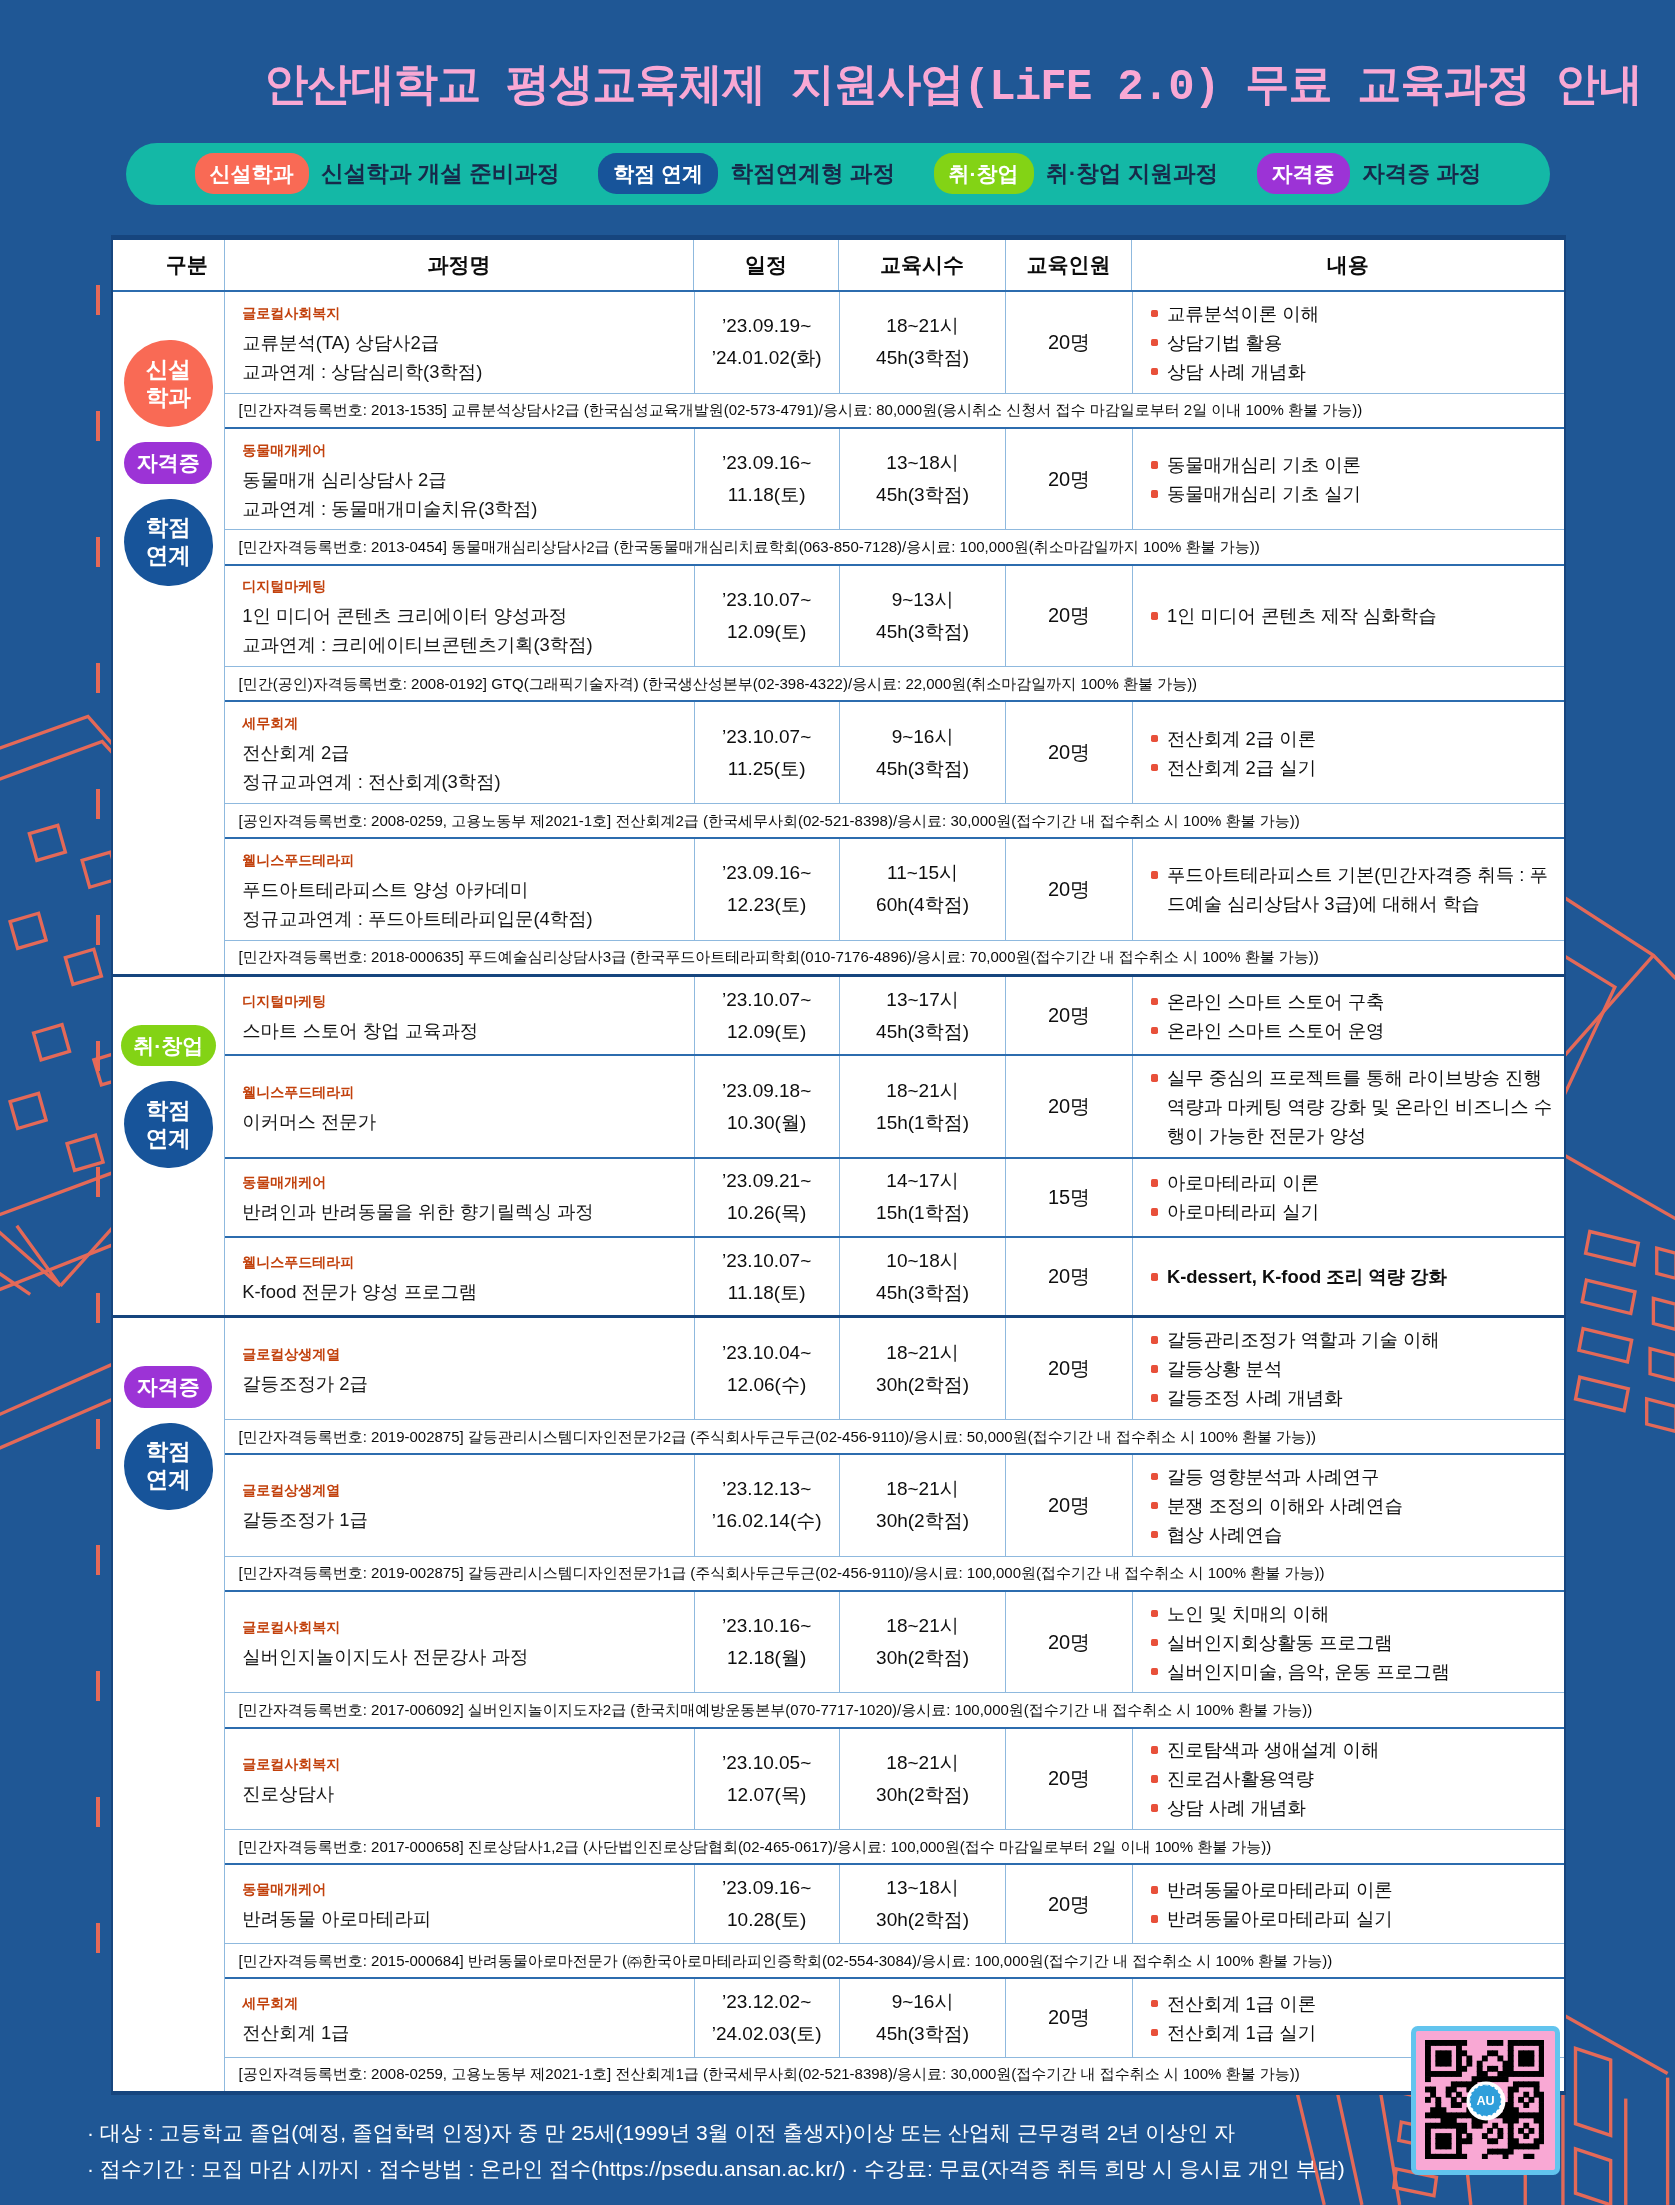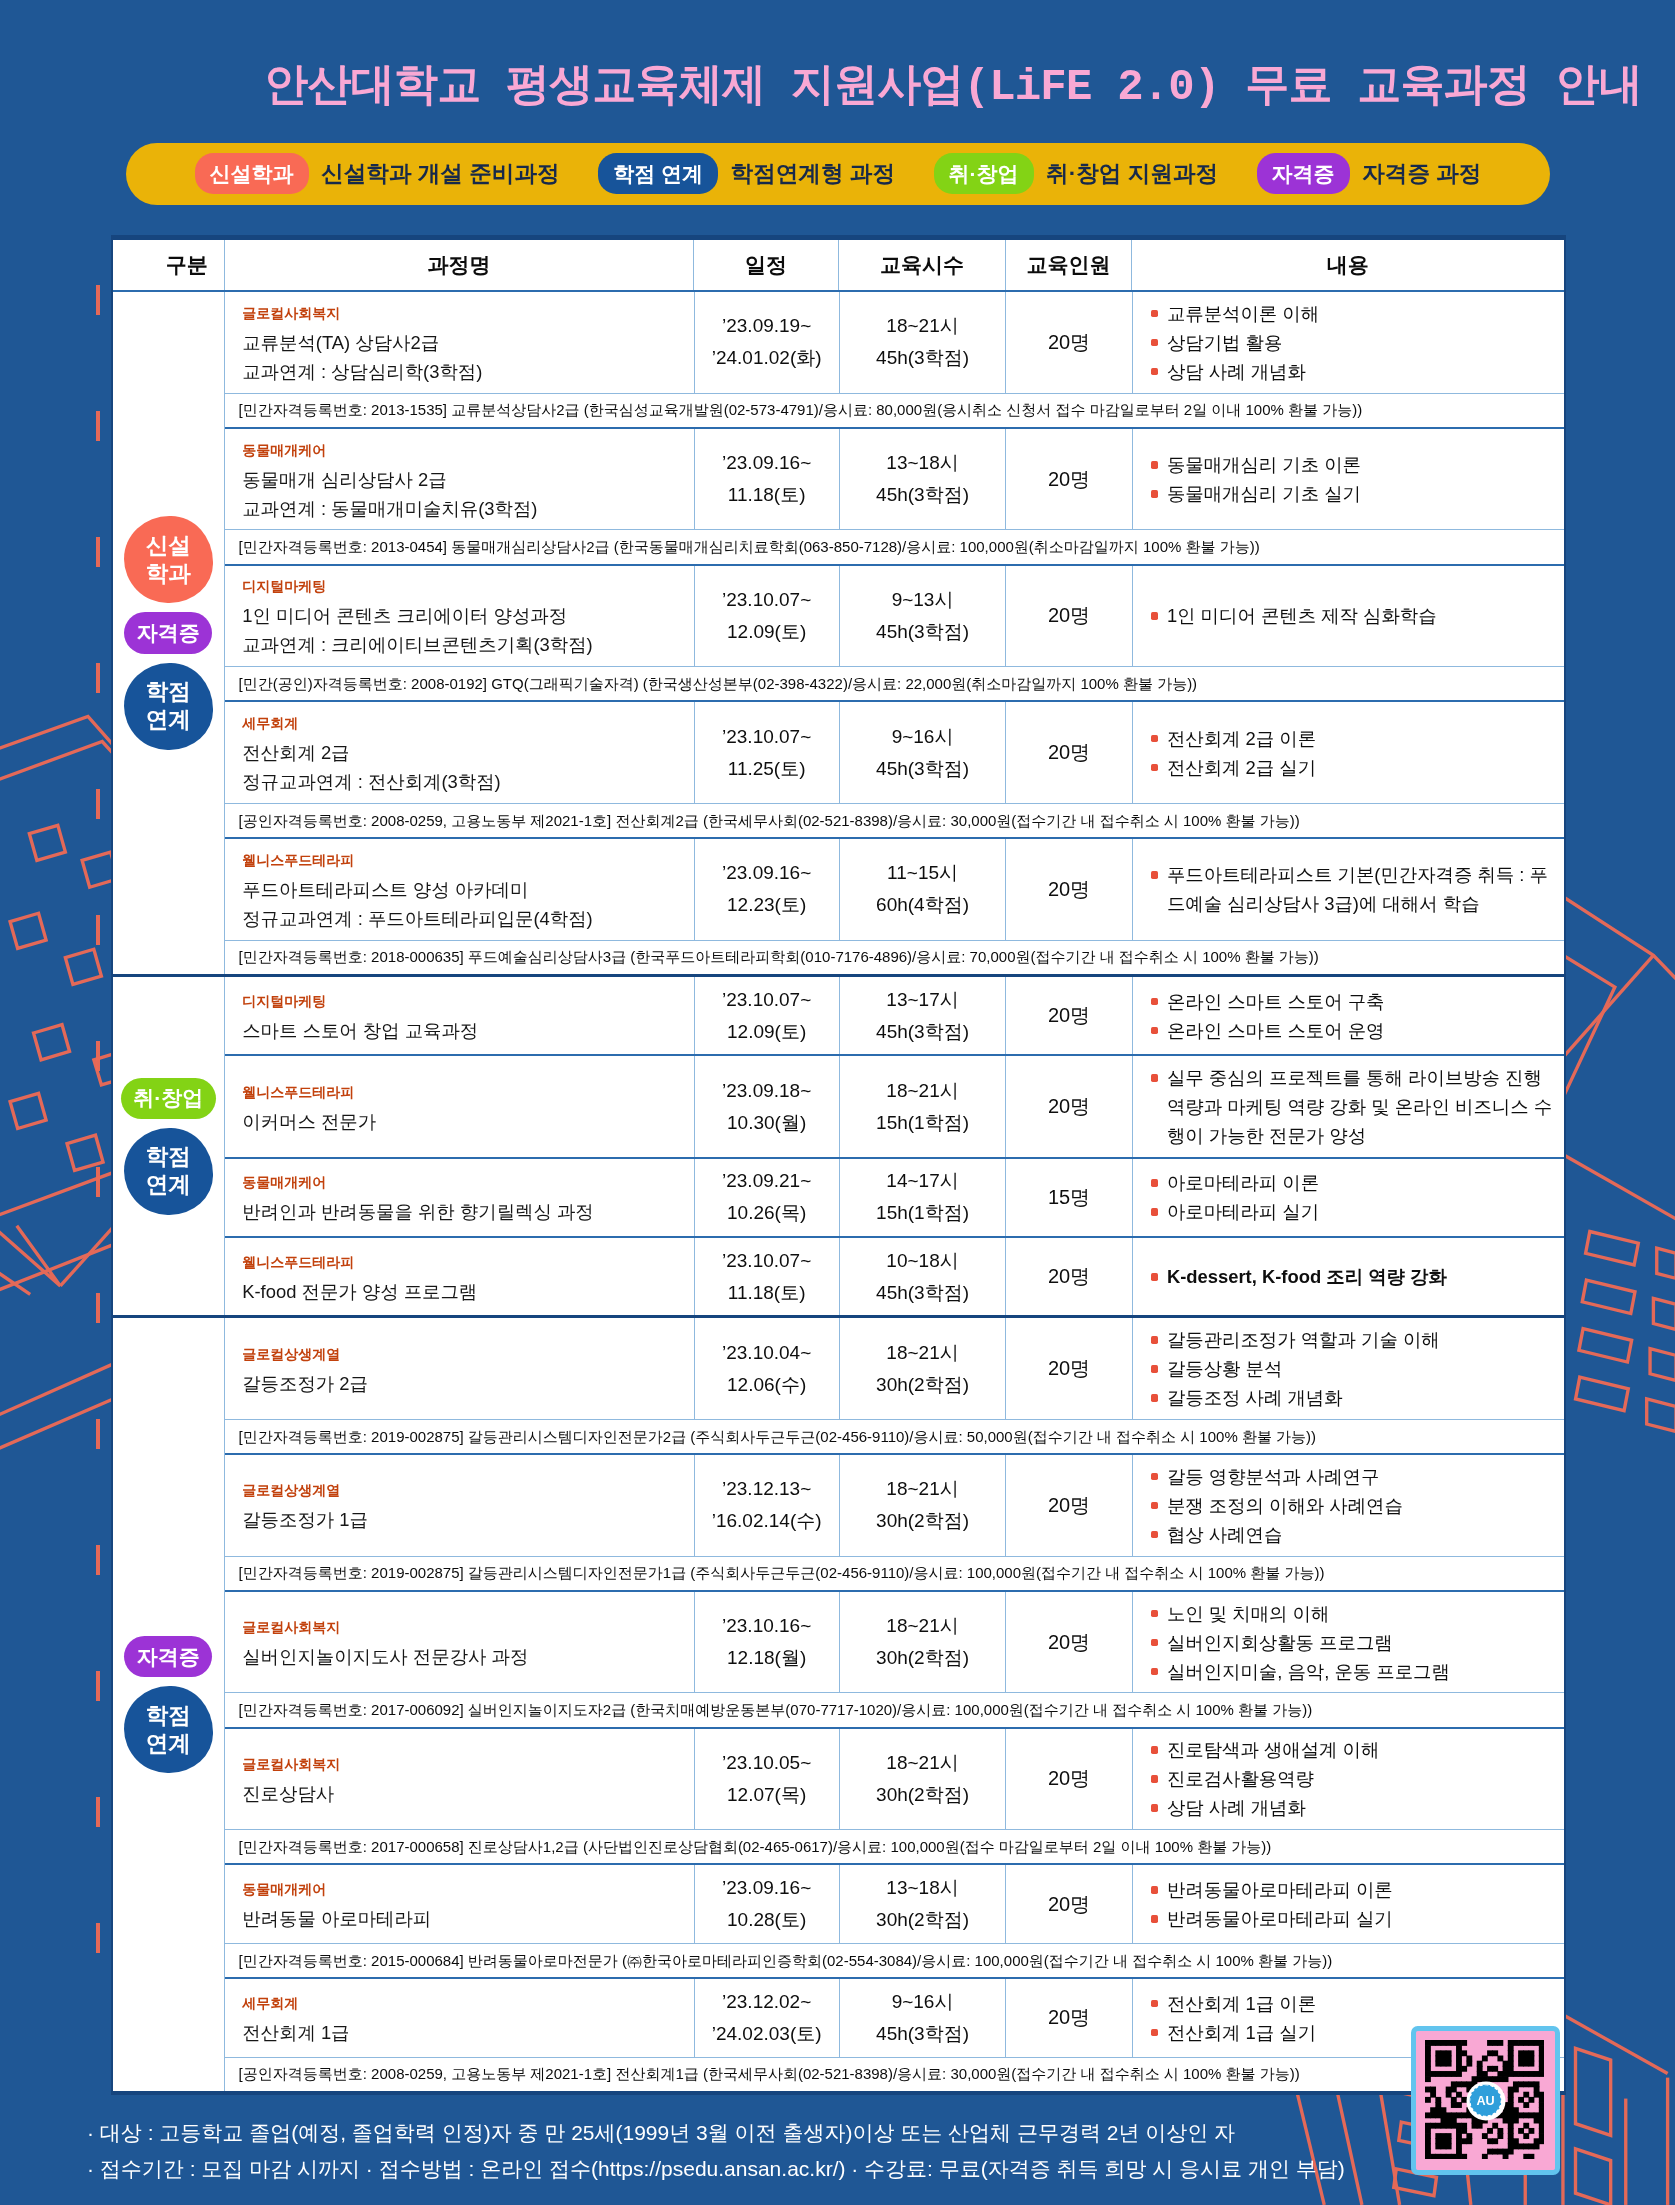--- a/index.html
+++ b/index.html
@@ -9,36 +9,36 @@
   
   .deco{position:absolute;pointer-events:none;opacity:.95;}
   .dash-left{position:absolute;left:96px;top:285px;width:4.2px;height:1751px;
     background:repeating-linear-gradient(180deg,#ef6a55 0 30px,transparent 30px 126px);opacity:.95;}
 
   
   .title{position:relative;margin:55px 34px 0;text-align:right;color:#f9a8d4;
     font-size:44px;font-weight:900;letter-spacing:-0.8px;white-space:nowrap;z-index:2;font-family:Liberation Mono, monospace;}
 
   
-  .legend{position:relative;margin:28.5px 126px 0;height:62px;background:#eab308;border-radius:35px;
+  .legend{position:relative;margin:28.5px 126px 0;height:62px;background:#14b8a6;border-radius:35px;
     display:flex;align-items:center;justify-content:space-evenly;padding:0 30px;z-index:2;}
   .legend-item{display:flex;align-items:center;gap:12.6px;}
   .legend-badge{color:#fff;font-weight:800;font-size:21px;padding:6.7px 15px;border-radius:18.4px;white-space:nowrap;}
   .legend-label{color:#17294a;font-size:22.6px;font-weight:600;white-space:nowrap;}
 
   
   .ctable{position:relative;margin:30px auto 0;width:1455px;background:#ffffff;
     border:2.5px solid #16457e;border-top-width:5.9px;border-bottom-width:4.2px;box-sizing:border-box;z-index:2;}
   .thead{display:grid;grid-template-columns:7.7% 32.3% 10% 11.5% 8.7% 29.8%;border-bottom:2.5px solid #2c6cae;}
   .hcell{padding:11.7px 0 11px;text-align:center;font-weight:800;font-size:21px;color:#0c0c0c;border-left:1.7px solid #8fb9de;}
   .hcell:first-child{border-left:none;padding-left:37px;}
 
   .section{display:flex;border-top:3.4px solid #16457e;}
   .section:first-of-type{border-top:none;}
-  .gubun{flex:0 0 7.7%;display:flex;flex-direction:column;align-items:center;justify-content:center;gap:9px;box-sizing:border-box;}
+  .gubun{flex:0 0 7.7%;display:flex;flex-direction:column;align-items:center;gap:15px;box-sizing:border-box;margin-top:48px;}
   .sec-rows{flex:1 1 auto;min-width:0;border-left:1.7px solid #8fb9de;display:flex;flex-direction:column;}
 
   .bg-blob{width:89px;height:87px;border-radius:52% 48% 50% 50%/50% 54% 46% 52%;
     display:flex;flex-direction:column;align-items:center;justify-content:center;
     color:#fff;font-size:22.6px;font-weight:800;line-height:28px;text-align:center;flex:none;}
   .bg-pill{padding:6.7px 12.6px;border-radius:22px;color:#fff;font-size:21px;font-weight:800;white-space:nowrap;flex:none;}
 
   .crow{display:grid;grid-template-columns:35% 10.84% 12.46% 9.43% 32.27%;}
   .crow:not(:first-child){border-top:2.5px solid #2c6cae;}
   .crow>div{display:flex;flex-direction:column;justify-content:center;box-sizing:border-box;

